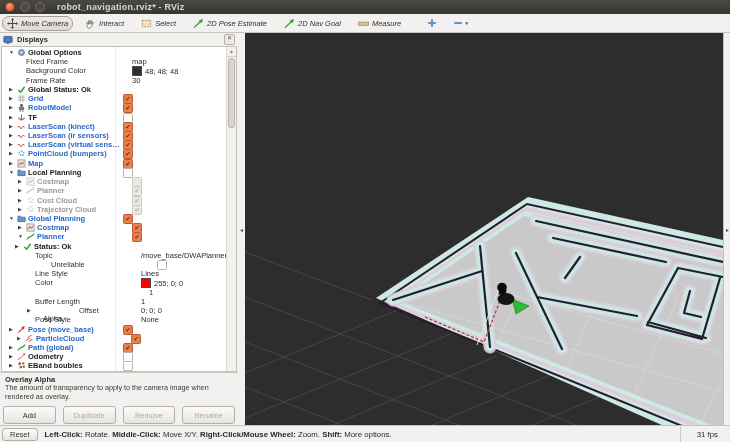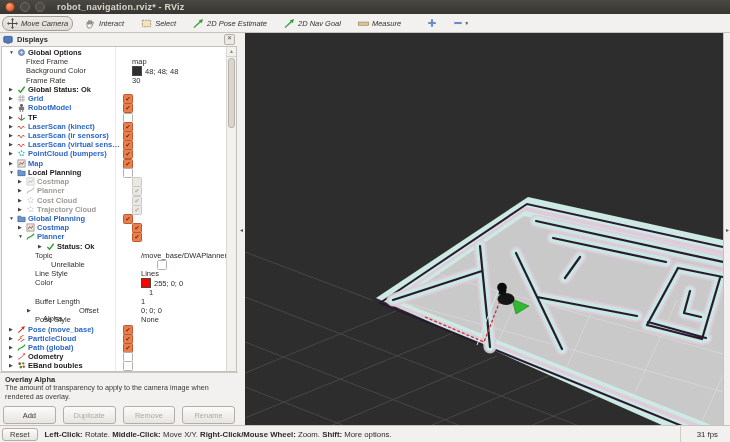--- a/index.html
+++ b/index.html
@@ -490,21 +490,21 @@
                   <path d="M1 8.5 C3 3 5.5 8 9 1.8" fill="none" stroke="#2ca42c" stroke-width="1.3"></path>
                 </svg>
               </span>
               <span class="rlabel">Planner</span>
             </div>
             <div class="row-right">
               <span class="cb on">✔</span>
             </div>
           </div>
           <div class="trow style-status">
-            <div class="row-left" style="padding-left: 35px;">
+            <div class="row-left" style="padding-left: 12px;">
               <span class="arrow">▶</span>
               <span class="ricon">
                 <svg viewBox="0 0 10 10">
                   <path d="M1.5 5.5 L4 8 L8.5 2" fill="none" stroke="#2e9e2e" stroke-width="1.6"></path>
                 </svg>
               </span>
               <span class="rlabel">Status: Ok</span>
             </div>
             <div class="row-right"></div>
           </div>
@@ -590,21 +590,21 @@
                   <path d="M8.8 1.2 L4.8 2.6 L7.4 5.2 z" fill="#cc3322"></path>
                 </svg>
               </span>
               <span class="rlabel">Pose (move_base)</span>
             </div>
             <div class="row-right">
               <span class="cb on">✔</span>
             </div>
           </div>
           <div class="trow style-on">
-            <div class="row-left" style="padding-left: 6px;">
+            <div class="row-left" style="padding-left: 14px;">
               <span class="arrow">▶</span>
               <span class="ricon">
                 <svg viewBox="0 0 10 10">
                   <g stroke="#cc3322" fill="none">
                     <path d="M1 7.2 l3-2"></path>
                     <path d="M4 8.6 l3-2"></path>
                     <path d="M3 4 l3-2"></path>
                   </g>
                   <g fill="#cc3322">
                     <circle cx="4.6" cy="4.8" r="0.7"></circle>

